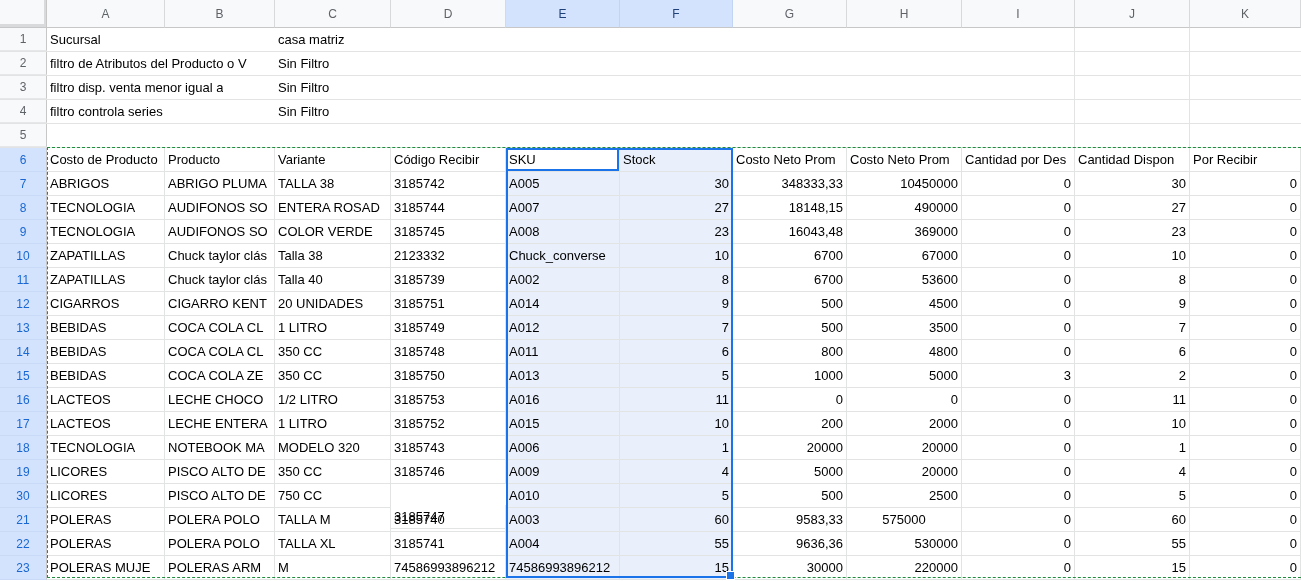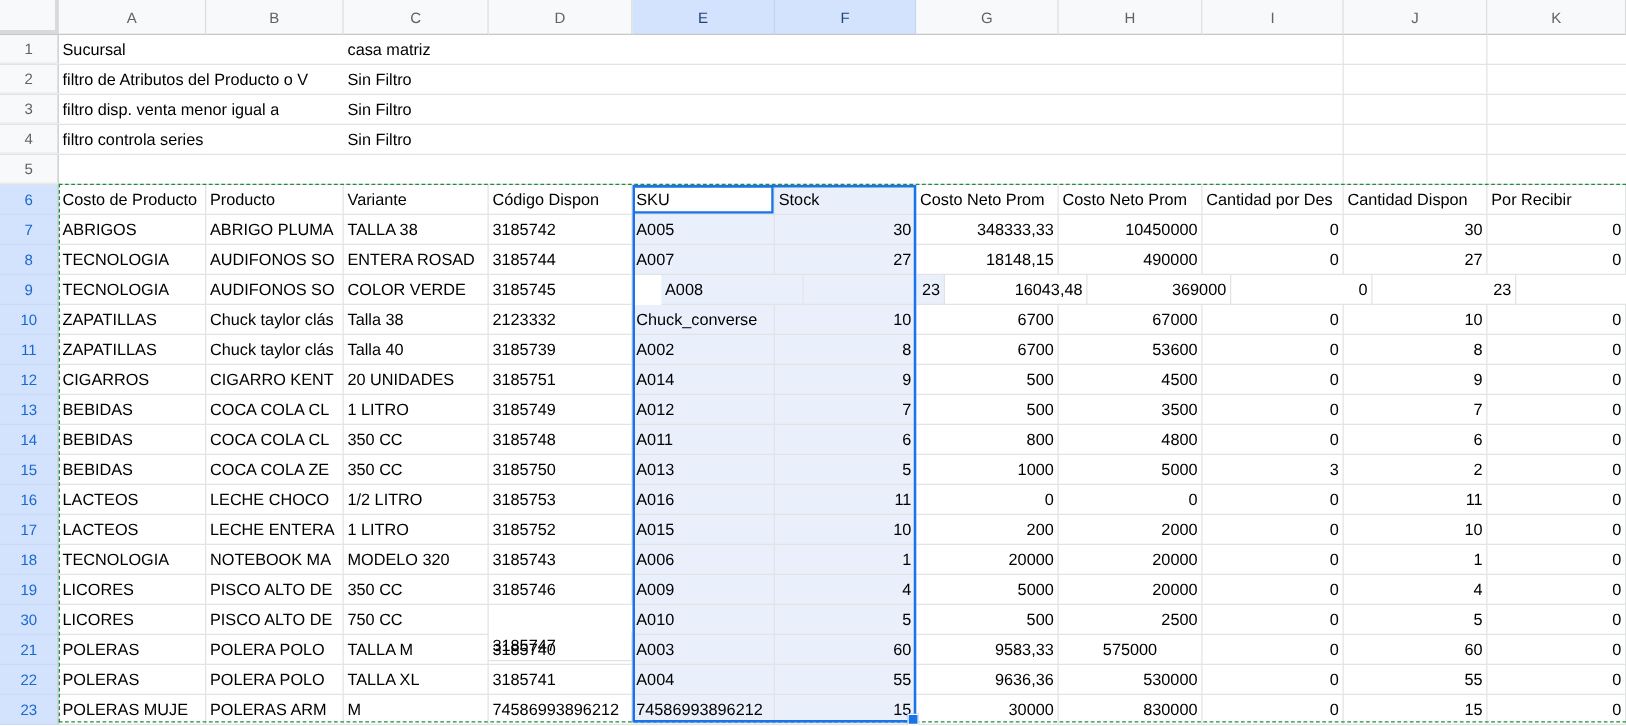--- a/index.html
+++ b/index.html
@@ -101,21 +101,21 @@
       <div class="report-row">
         <div class="rowhead">5</div>
         <div class="rp-a"></div>
         <div class="rp-c"></div>
       </div>
       <div class="row">
         <div class="rowhead sel">6</div>
         <div class="cell" style="width: 118px; flex: 0 0 118px;">Costo de Producto</div>
         <div class="cell" style="width: 110px; flex: 0 0 110px;">Producto</div>
         <div class="cell" style="width: 116px; flex: 0 0 116px;">Variante</div>
-        <div class="cell" style="width: 115px; flex: 0 0 115px;">Código Dispon</div>
+        <div class="cell" style="width: 115px; flex: 0 0 115px;">Código Recibir</div>
         <div class="cell active" style="width: 114px; flex: 0 0 114px;">SKU</div>
         <div class="cell selcol" style="width: 113px; flex: 0 0 113px;">Stock</div>
         <div class="cell" style="width: 114px; flex: 0 0 114px;">Costo Neto Prom</div>
         <div class="cell" style="width: 115px; flex: 0 0 115px;">Costo Neto Prom</div>
         <div class="cell" style="width: 113px; flex: 0 0 113px;">Cantidad por Des</div>
         <div class="cell" style="width: 115px; flex: 0 0 115px;">Cantidad Dispon</div>
         <div class="cell" style="width: 111px; flex: 0 0 111px;">Por Recibir</div>
       </div>
       <div class="row">
         <div class="rowhead sel">7</div>
@@ -144,21 +144,21 @@
         <div class="cell num" style="width: 113px; flex: 0 0 113px;">0</div>
         <div class="cell num" style="width: 115px; flex: 0 0 115px;">27</div>
         <div class="cell num" style="width: 111px; flex: 0 0 111px;">0</div>
       </div>
       <div class="row">
         <div class="rowhead sel">9</div>
         <div class="cell" style="width: 118px; flex: 0 0 118px;">TECNOLOGIA</div>
         <div class="cell" style="width: 110px; flex: 0 0 110px;">AUDIFONOS SO</div>
         <div class="cell" style="width: 116px; flex: 0 0 116px;">COLOR VERDE</div>
         <div class="cell" style="width: 115px; flex: 0 0 115px;">3185745</div>
-        <div class="cell selcol" style="width: 114px; flex: 0 0 114px; margin-left: 23px;">A008</div>
+        <div class="cell selcol" style="width: 114px; flex: 0 0 114px;">A008</div>
         <div class="cell num selcol" style="width: 113px; flex: 0 0 113px;">23</div>
         <div class="cell num" style="width: 114px; flex: 0 0 114px;">16043,48</div>
         <div class="cell num" style="width: 115px; flex: 0 0 115px;">369000</div>
         <div class="cell num" style="width: 113px; flex: 0 0 113px;">0</div>
         <div class="cell num" style="width: 115px; flex: 0 0 115px;">23</div>
         <div class="cell num" style="width: 111px; flex: 0 0 111px;">0</div>
       </div>
       <div class="row">
         <div class="rowhead sel">10</div>
         <div class="cell" style="width: 118px; flex: 0 0 118px;">ZAPATILLAS</div>
@@ -343,21 +343,21 @@
       </div>
       <div class="row">
         <div class="rowhead sel">23</div>
         <div class="cell" style="width: 118px; flex: 0 0 118px;">POLERAS MUJE</div>
         <div class="cell" style="width: 110px; flex: 0 0 110px;">POLERAS ARM</div>
         <div class="cell" style="width: 116px; flex: 0 0 116px;">M</div>
         <div class="cell" style="width: 115px; flex: 0 0 115px;">74586993896212</div>
         <div class="cell selcol" style="width: 114px; flex: 0 0 114px;">74586993896212</div>
         <div class="cell num selcol" style="width: 113px; flex: 0 0 113px;">15</div>
         <div class="cell num" style="width: 114px; flex: 0 0 114px;">30000</div>
-        <div class="cell num" style="width: 115px; flex: 0 0 115px;">830000</div>
+        <div class="cell num" style="width: 115px; flex: 0 0 115px;">220000</div>
         <div class="cell num" style="width: 113px; flex: 0 0 113px;">0</div>
         <div class="cell num" style="width: 115px; flex: 0 0 115px;">15</div>
         <div class="cell num" style="width: 111px; flex: 0 0 111px;">0</div>
       </div>
     </div>
 <div class="vline-report" style="left: 1074px;"></div>
     <div class="vline-report" style="left: 1189px;"></div>
     <div class="marquee-h" style="left: 47px; top: 147px; width: 1254px;"></div>
     <div class="marquee-h" style="left: 47px; top: 577px; width: 1254px;"></div>
     <div class="marquee-v" style="left: 47px; top: 147px; height: 431px;"></div>

